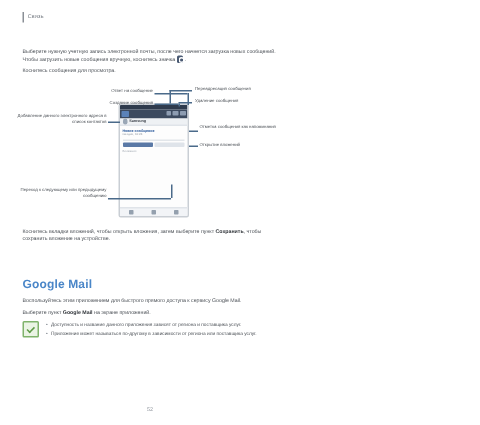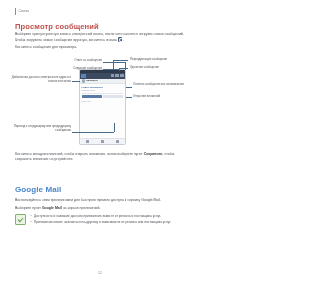--- a/index.html
+++ b/index.html
@@ -135,21 +135,20 @@
 </head>
 <body>
 
 <div class="page">
 
   <div class="runhead">
     <span class="bar"></span>
     <span class="txt">Связь</span>
   </div>
 
-  <div class="h2">Просмотр сообщений</div>
 
   <div class="para p1">
     <span>Выберите нужную учетную запись электронной почты, после чего начнется загрузка новых сообщений. Чтобы загрузить новые сообщения вручную, коснитесь значка</span>
     <span class="inlineicon"></span>
     <span>.</span>
   </div>
 
   <div class="para p2">Коснитесь сообщения для просмотра.</div>
 
   <div class="figure">

